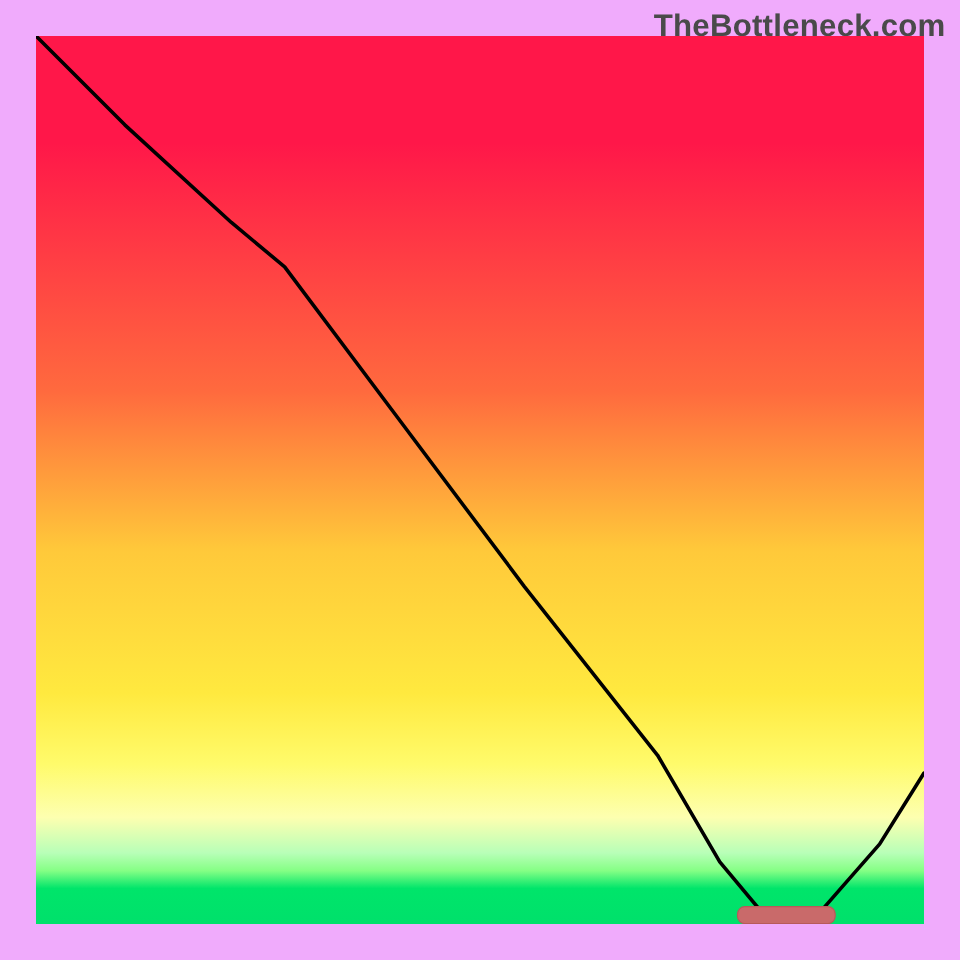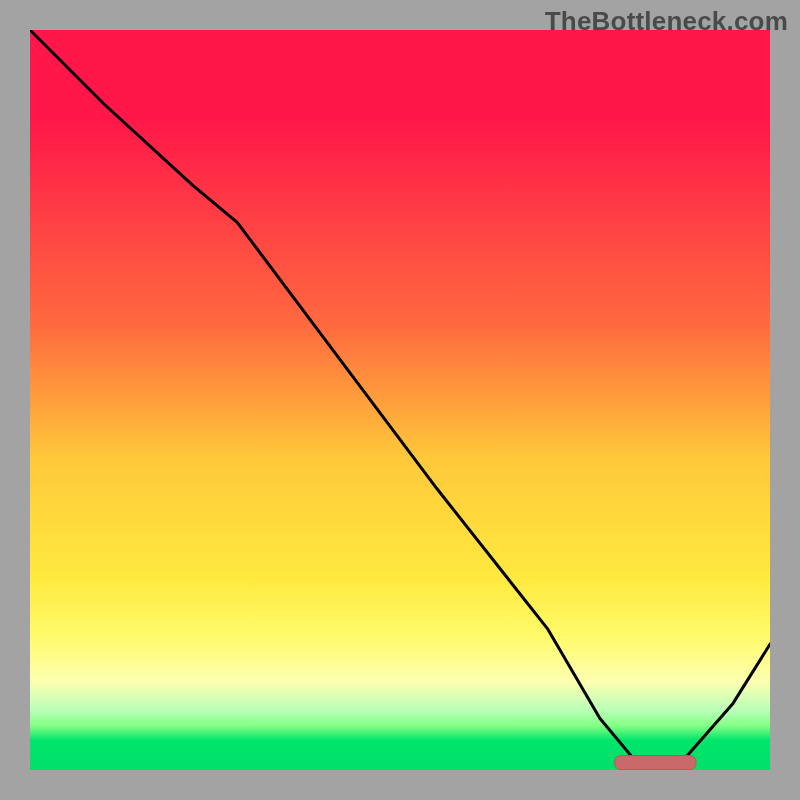--- a/index.html
+++ b/index.html
@@ -8,21 +8,21 @@
     width: 800px;
     height: 800px;
     background: #000;
     font-family: Arial, Helvetica, sans-serif;
     overflow: hidden;
   }
   .frame {
     position: relative;
     width: 800px;
     height: 800px;
-    background: #a3a3a3;
+    background: #f0abfc;
   }
   .watermark {
     position: absolute;
     top: 6px;
     right: 12px;
     color: #4a4a4a;
     font-size: 26px;
     font-weight: 600;
     letter-spacing: 0.2px;
     user-select: none;

